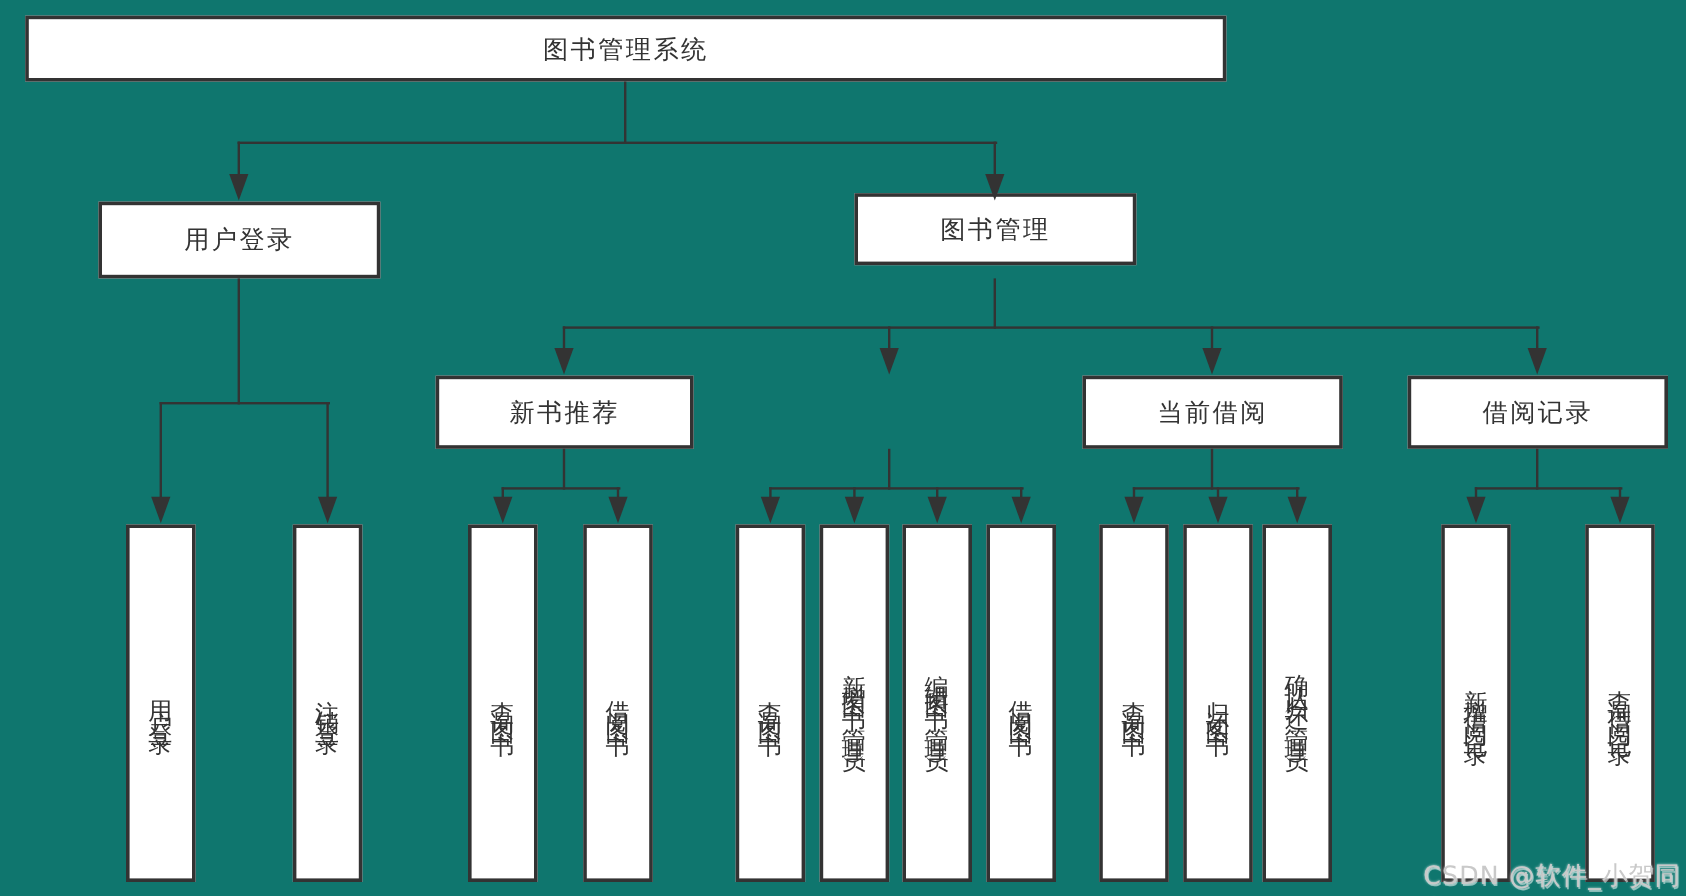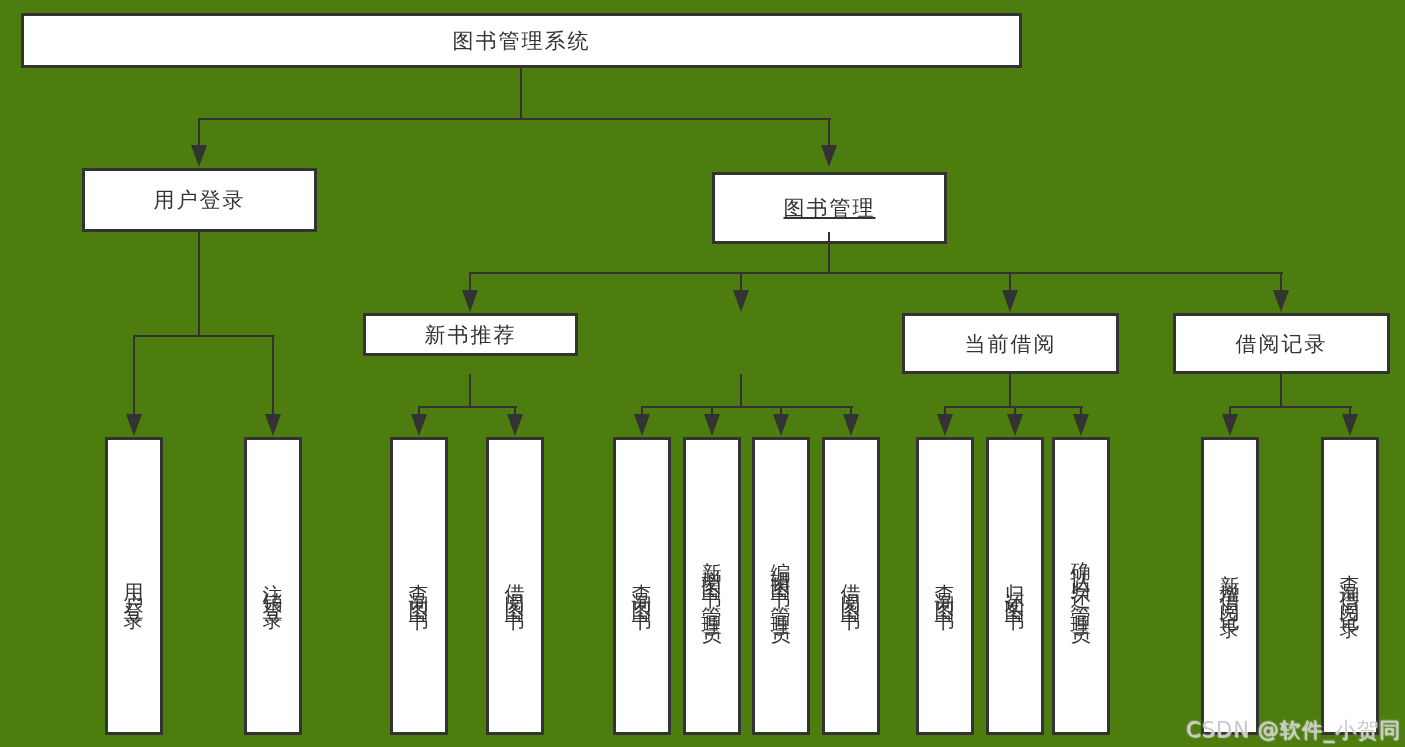--- a/index.html
+++ b/index.html
@@ -1,17 +1,17 @@
 <!DOCTYPE html>
 <html><head>
 <meta charset="utf-8">
 <style>
   html,body{margin:0;padding:0;background:#fff;}
   #canvas{
-    position:relative;width:1405px;height:747px;background:#4d7c0f;overflow:hidden;
+    position:relative;width:1405px;height:747px;background:#0f766e;overflow:hidden;
     font-family:"DejaVu Sans","Liberation Sans",sans-serif;
   }
   
   .box{
     position:absolute;box-sizing:border-box;border:3px solid #333;background:#fff;
     display:flex;align-items:center;justify-content:center;
     font-size:21px;letter-spacing:2px;color:#333;
   }
   
   .vbox{
@@ -38,23 +38,23 @@
   }
 </style>
 </head>
 <body>
 
 <div id="canvas">
 
   <div class="box" style="left:21px;top:13px;width:1001px;height:55px;">图书管理系统</div>
 
   <div class="box" style="left:82px;top:168px;width:235px;height:64px;">用户登录</div>
-  <div class="box" style="left:712px;top:172px;width:235px;height:72px;text-decoration:underline;">图书管理</div>
+  <div class="box" style="left:712px;top:161px;width:235px;height:60px;">图书管理</div>
 
-  <div class="box" style="left:363px;top:313px;width:215px;height:43px;">新书推荐</div>
+  <div class="box" style="left:363px;top:313px;width:215px;height:61px;">新书推荐</div>
   <div class="box" style="left:1173px;top:313px;width:217px;height:61px;">借阅记录</div>
   <div class="box" style="left:902px;top:313px;width:217px;height:61px;">当前借阅</div>
 
   <div class="vbox" style="left:105px;">
     <span class="vtext">用户登录</span>
   </div>
   <div class="vbox" style="left:244px;">
     <span class="vtext">注销登录</span>
   </div>
   <div class="vbox" style="left:390px;">

